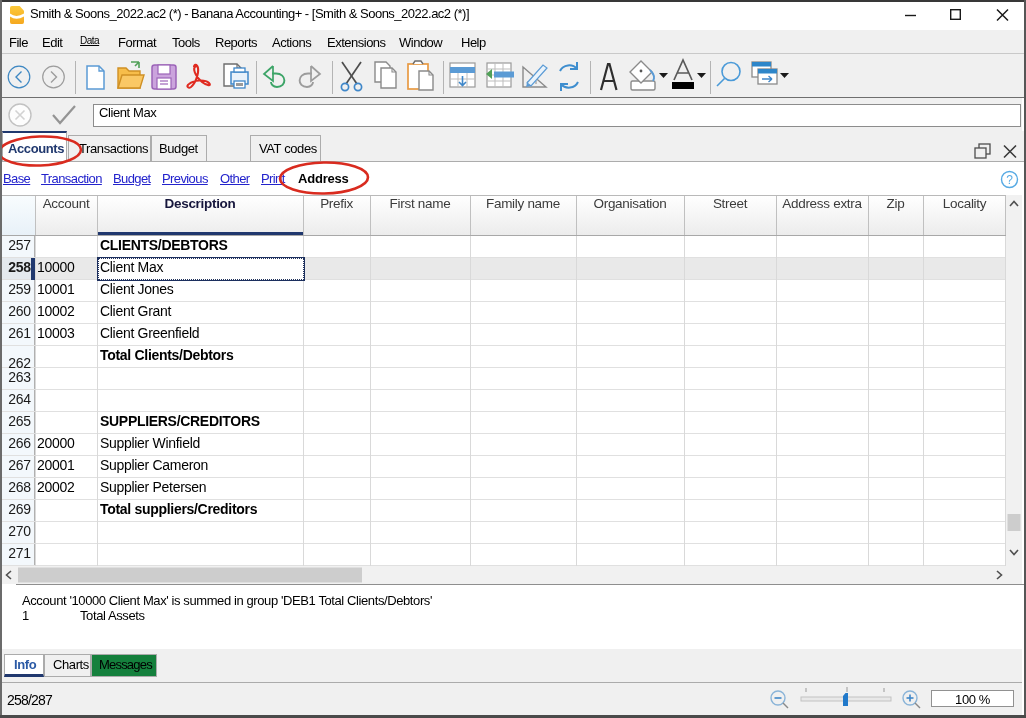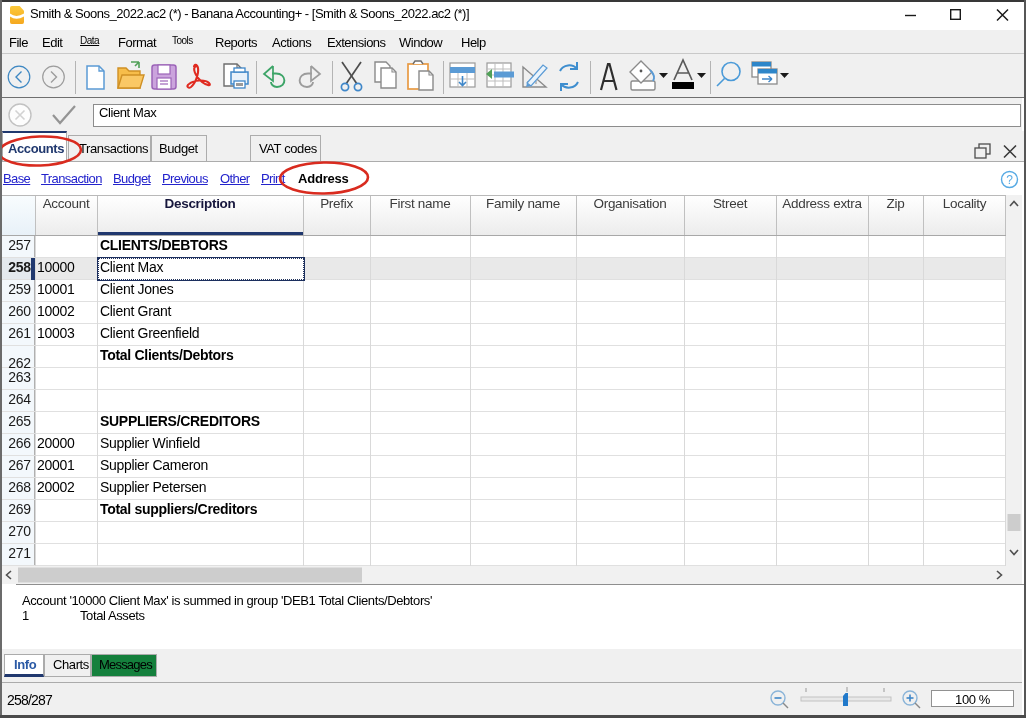--- a/index.html
+++ b/index.html
@@ -32,21 +32,21 @@
       <rect x="50.7" y="9.7" width="9.6" height="9.6" fill="none" stroke="#1a1a1a" stroke-width="1.4"></rect>
       <path d="M97,9.5 L108,20.5 M108,9.5 L97,20.5" stroke="#1a1a1a" stroke-width="1.5"></path>
     </svg>
   </div>
 
   <div class="abs" style="left:0;top:30px;width:1024px;height:24px;background:#f0f0f0;border-bottom:1px solid #c9c9c9;box-sizing:border-box;">
     <div class="abs t14" style="left:9px;top:5px;font-size:13px;letter-spacing:-0.5px;">File</div>
     <div class="abs t14" style="left:42px;top:5px;font-size:13px;letter-spacing:-0.5px;">Edit</div>
     <div class="abs t14" style="left:80px;top:5px;font-size:10px;letter-spacing:-0.5px;text-decoration:underline;">Data</div>
     <div class="abs t14" style="left:118px;top:5px;font-size:13px;letter-spacing:-0.5px;">Format</div>
-    <div class="abs t14" style="left:172px;top:5px;font-size:10px;letter-spacing:-0.5px;">Tools</div>
+    <div class="abs t14" style="left:172px;top:5px;font-size:13px;letter-spacing:-0.5px;">Tools</div>
     <div class="abs t14" style="left:215px;top:5px;font-size:13px;letter-spacing:-0.5px;">Reports</div>
     <div class="abs t14" style="left:272px;top:5px;font-size:13px;letter-spacing:-0.5px;">Actions</div>
     <div class="abs t14" style="left:327px;top:5px;font-size:13px;letter-spacing:-0.5px;">Extensions</div>
     <div class="abs t14" style="left:399px;top:5px;font-size:13px;letter-spacing:-0.5px;">Window</div>
     <div class="abs t14" style="left:461px;top:5px;font-size:13px;letter-spacing:-0.5px;">Help</div>
   </div>
 
   <div class="abs" style="left:0;top:54px;width:1024px;height:44px;background:#f0f0f0;border-bottom:1px solid #6f6f6f;box-sizing:border-box;">
     <svg class="abs" style="left:0;top:0;" width="1022" height="42" viewBox="0 0 1022 42">
 

